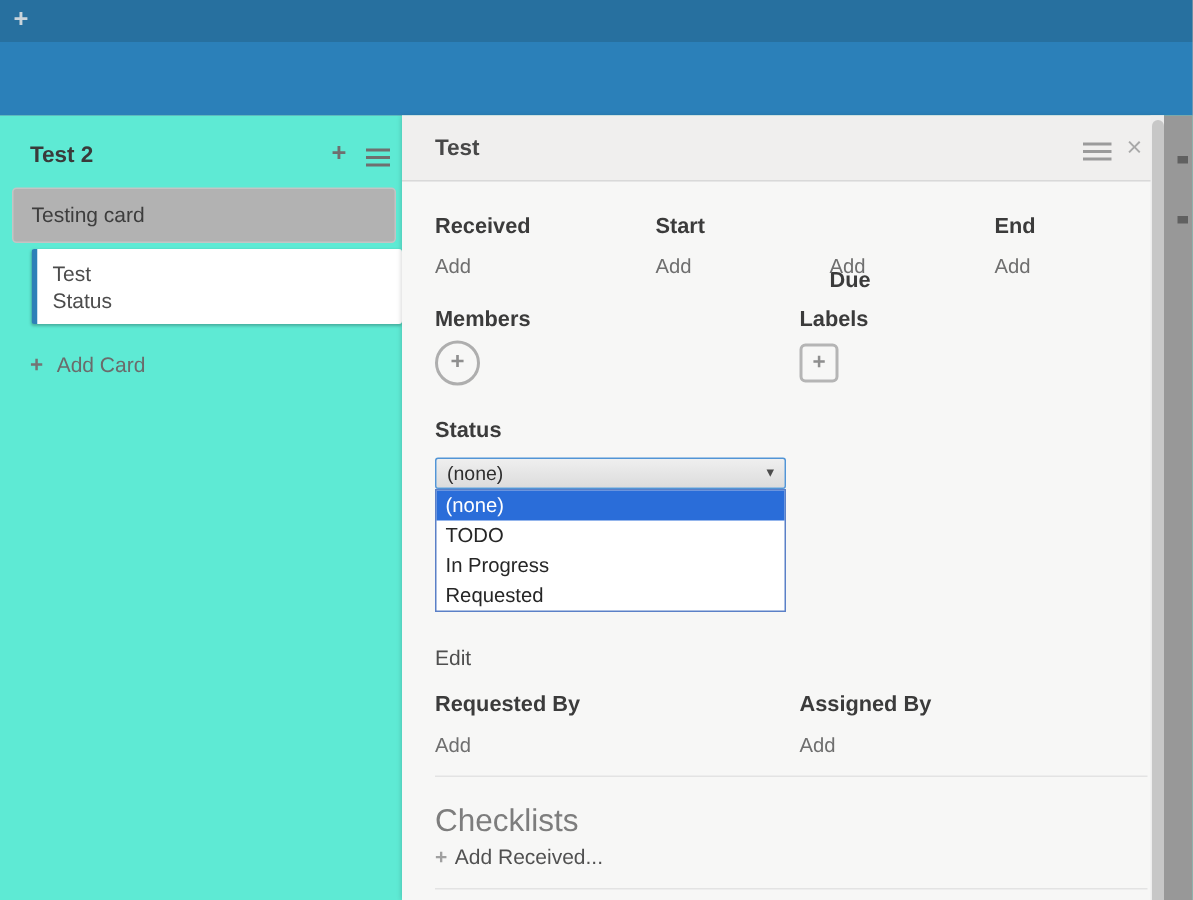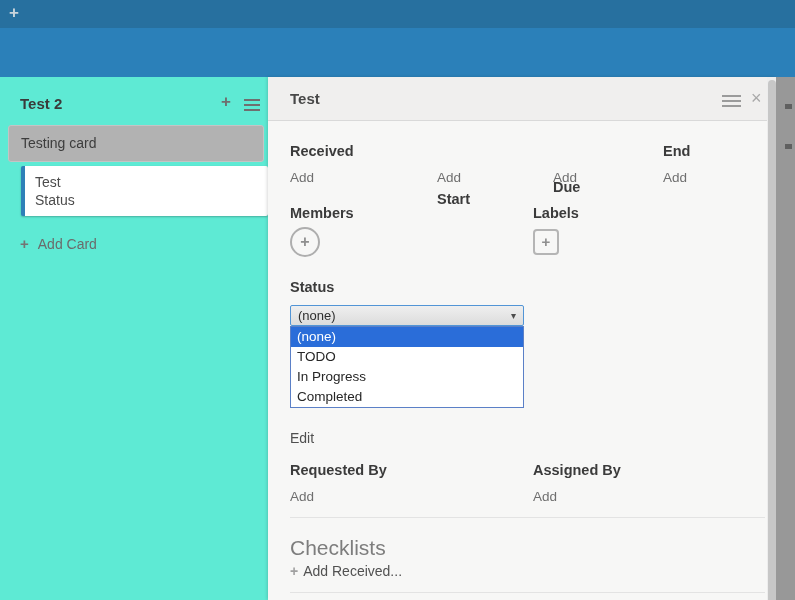--- a/index.html
+++ b/index.html
@@ -199,21 +199,21 @@
       <div class="detail-title">Test</div>
       <div class="detail-menu">
         <div class="bar"></div>
           <div class="bar"></div>
           <div class="bar"></div>
       </div>
       <span class="detail-close">×</span>
     </div>
 
     <div class="sec-head" style="left:22px;  top:66px;">Received</div>
-    <div class="sec-head" style="left:169px; top:66px;margin-top:48px;">Start</div>
+    <div class="sec-head" style="left:169px; top:66px;">Start</div>
     <div class="sec-head" style="left:285px; top:66px;margin-top:36px;">Due</div>
     <div class="sec-head" style="left:395px; top:66px;">End</div>
     <div class="add-link" style="left:22px;  top:93px;">Add</div>
     <div class="add-link" style="left:169px; top:93px;">Add</div>
     <div class="add-link" style="left:285px; top:93px;">Add</div>
     <div class="add-link" style="left:395px; top:93px;">Add</div>
 
     <div class="sec-head" style="left:22px;  top:128px;">Members</div>
     <div class="sec-head" style="left:265px; top:128px;">Labels</div>
     <div class="member-add"><span>+</span></div>
@@ -221,21 +221,21 @@
 
     <div class="sec-head" style="left:22px; top:202px;">Status</div>
     <div class="status-select">
       <span>(none)</span>
       <span class="arrow">▾</span>
     </div>
     <div class="status-dropdown">
       <div class="status-option highlighted">(none)</div>
       <div class="status-option">TODO</div>
       <div class="status-option">In Progress</div>
-      <div class="status-option">Completed</div>
+      <div class="status-option">Requested</div>
     </div>
     <div class="edit-link">Edit</div>
 
     <div class="sec-head" style="left:22px;  top:385px;">Requested By</div>
     <div class="sec-head" style="left:265px; top:385px;">Assigned By</div>
     <div class="add-link" style="left:22px;  top:412px;">Add</div>
     <div class="add-link" style="left:265px; top:412px;">Add</div>
 
     <div class="divider" style="top:440px;"></div>
 

